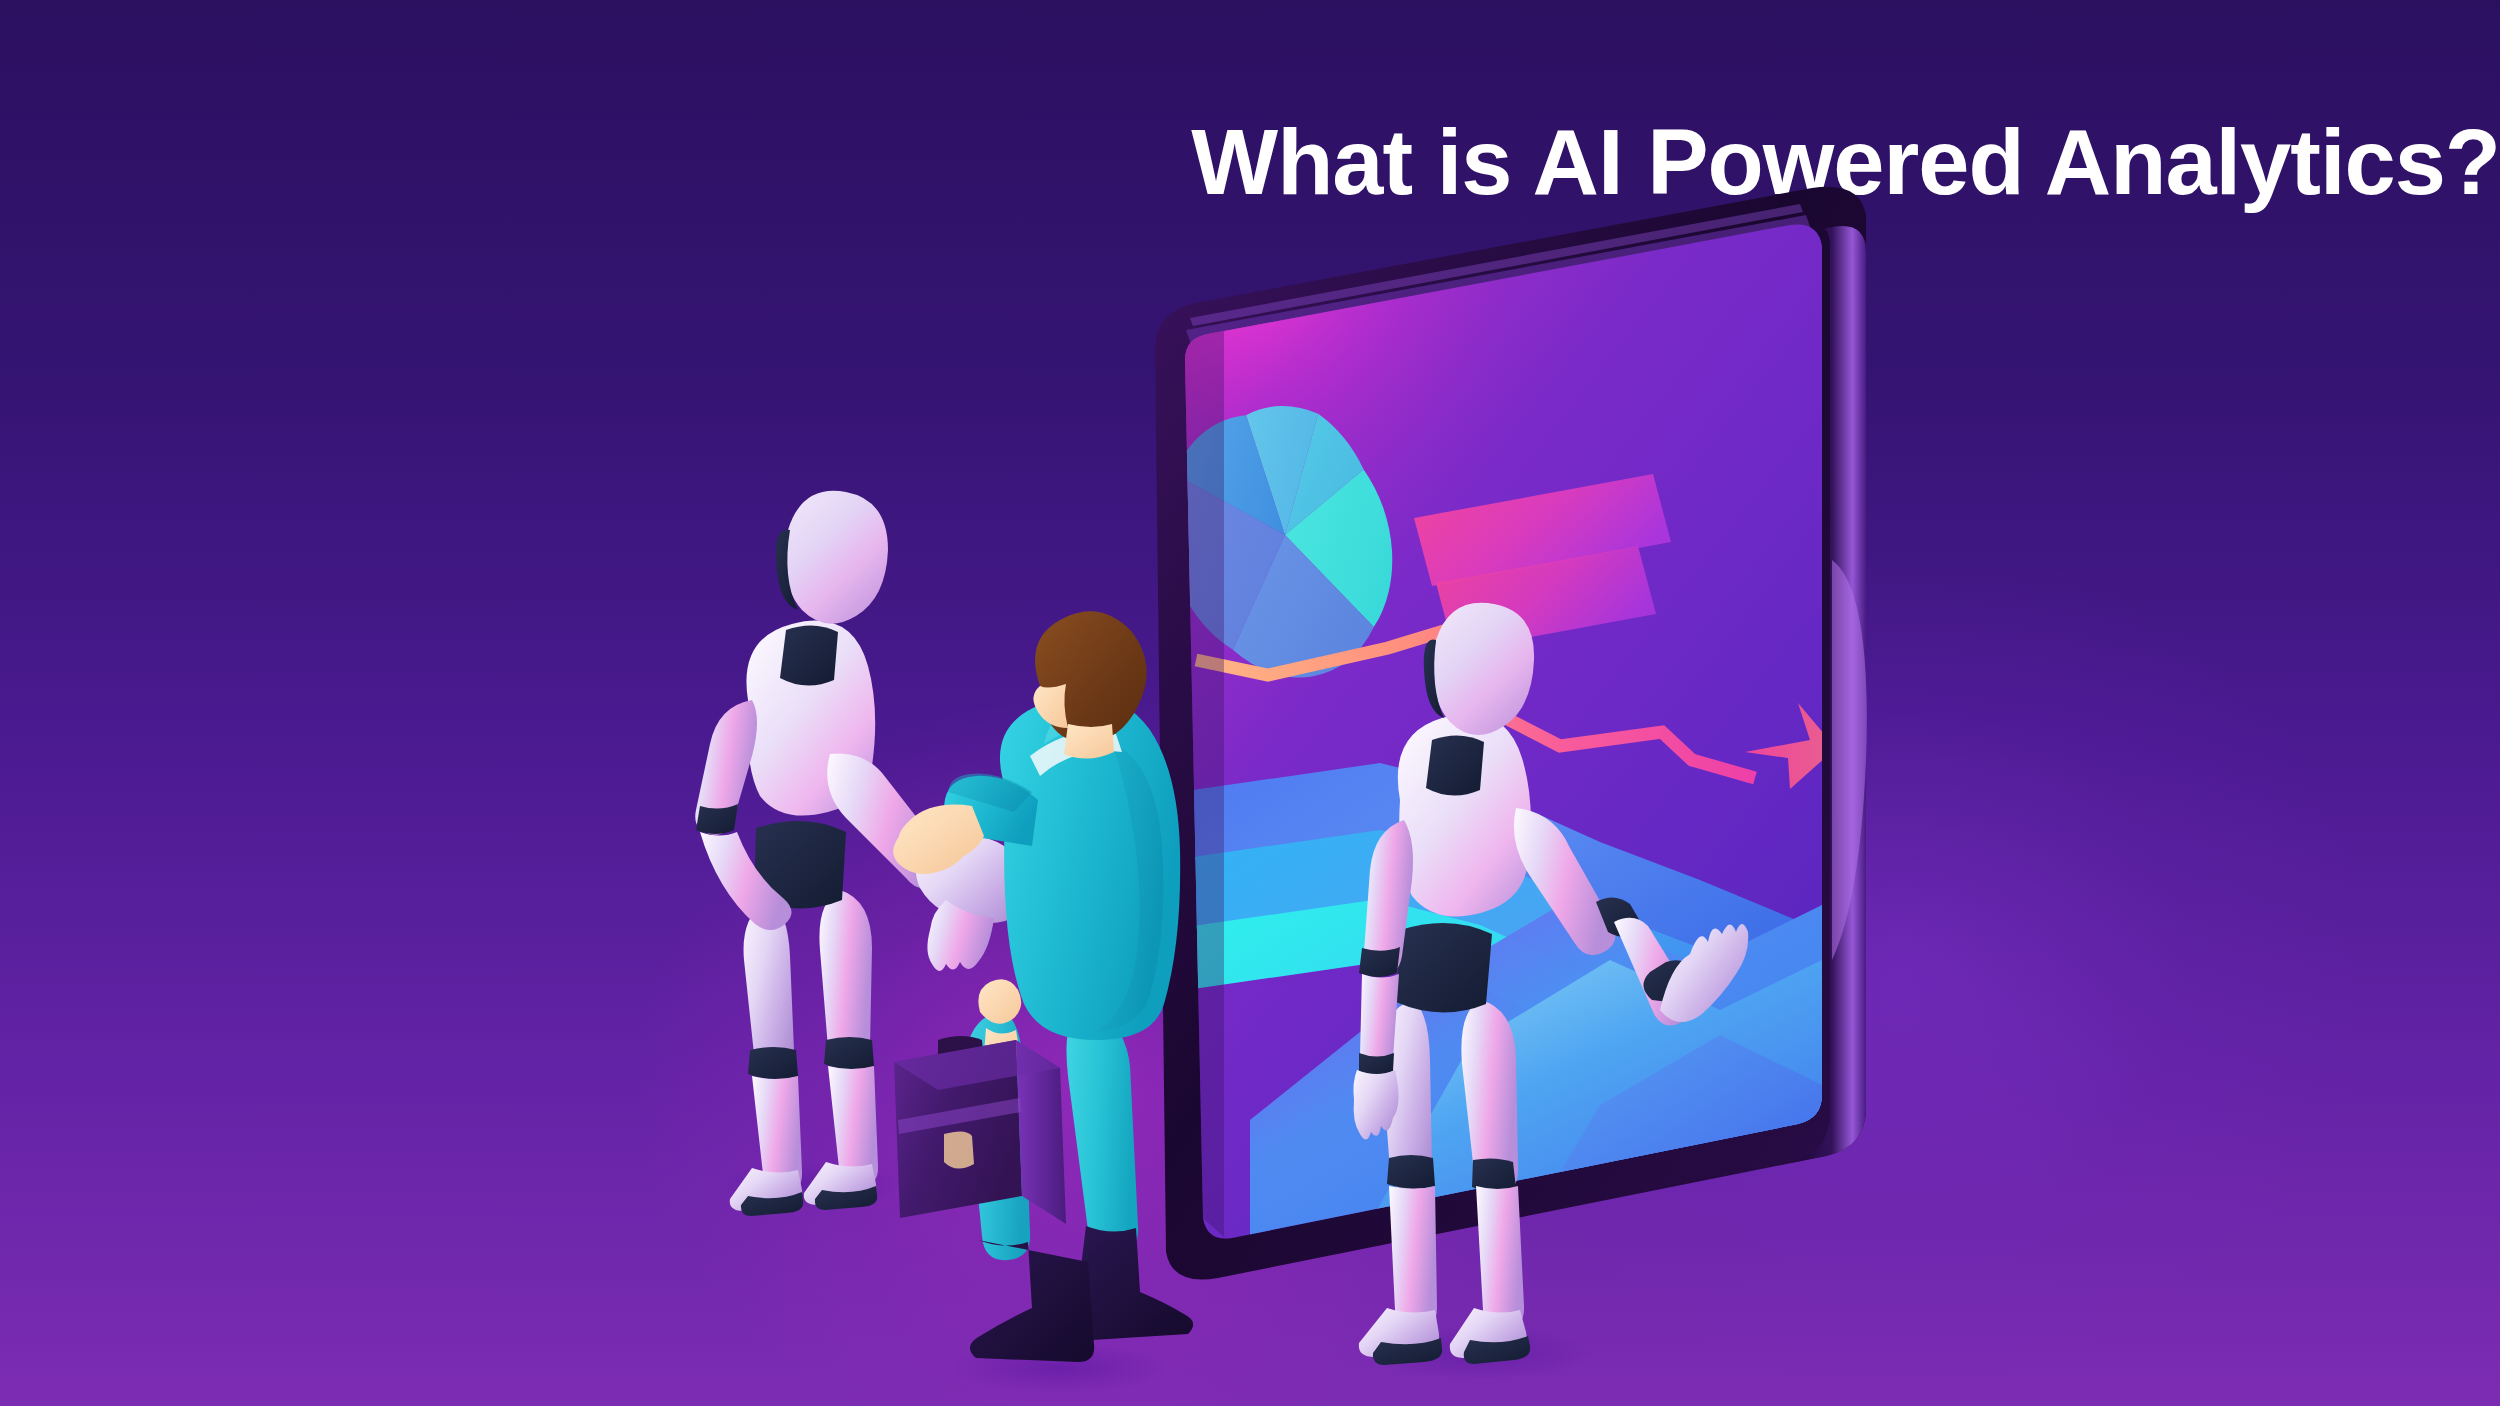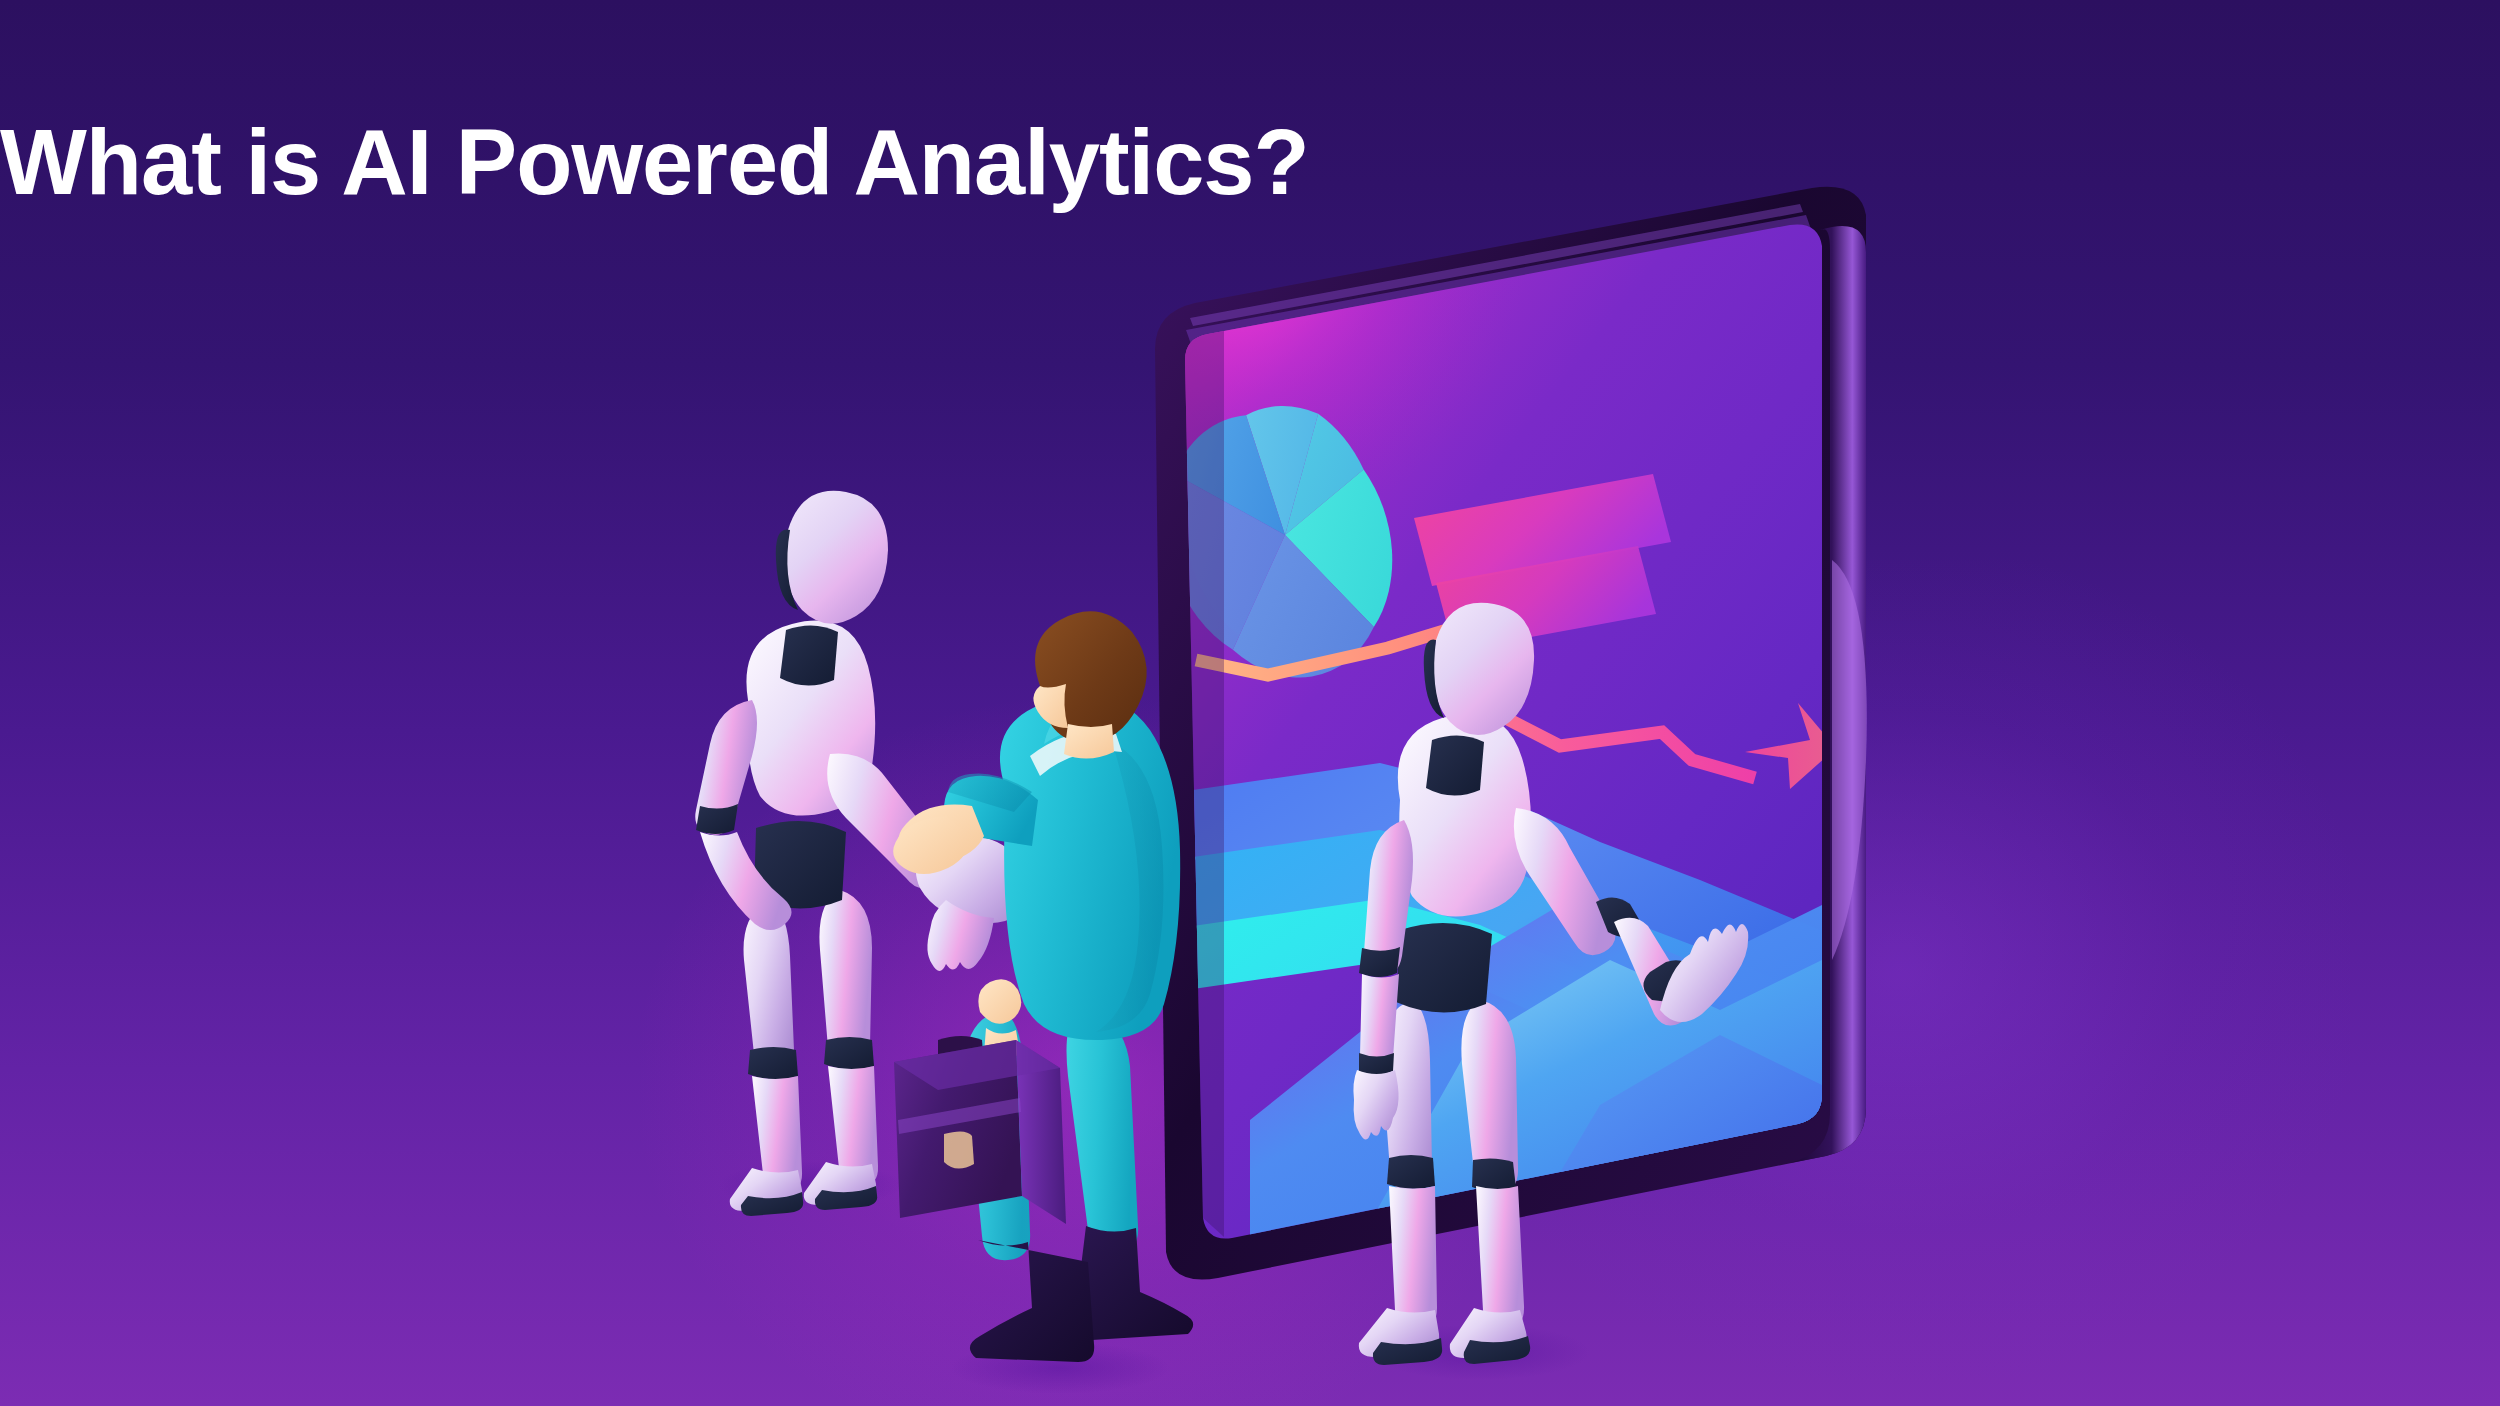--- a/index.html
+++ b/index.html
@@ -19,21 +19,21 @@
     background:radial-gradient(ellipse at center, rgba(216,49,214,.38) 0%, rgba(190,40,200,.16) 42%, rgba(120,30,170,0) 72%);
     pointer-events:none;
   }
   .glow-b{
     position:absolute;left:1450px;top:560px;width:900px;height:820px;
     background:radial-gradient(ellipse at center, rgba(150,60,230,.30) 0%, rgba(120,40,200,.12) 45%, rgba(90,30,170,0) 74%);
     pointer-events:none;
   }
   #title{
     position:absolute;left:0;top:52px;width:2500px;
-    text-align:left;color:#ffffff;
+    text-align:right;color:#ffffff;
     font-family:"Liberation Sans", sans-serif;
     font-weight:bold;
     font-size:92px;
     letter-spacing:-1px;
     line-height:1.05;
     white-space:nowrap;
   }
   #art{position:absolute;left:0;top:0;width:2500px;height:1406px;}
 </style>
 </head>

